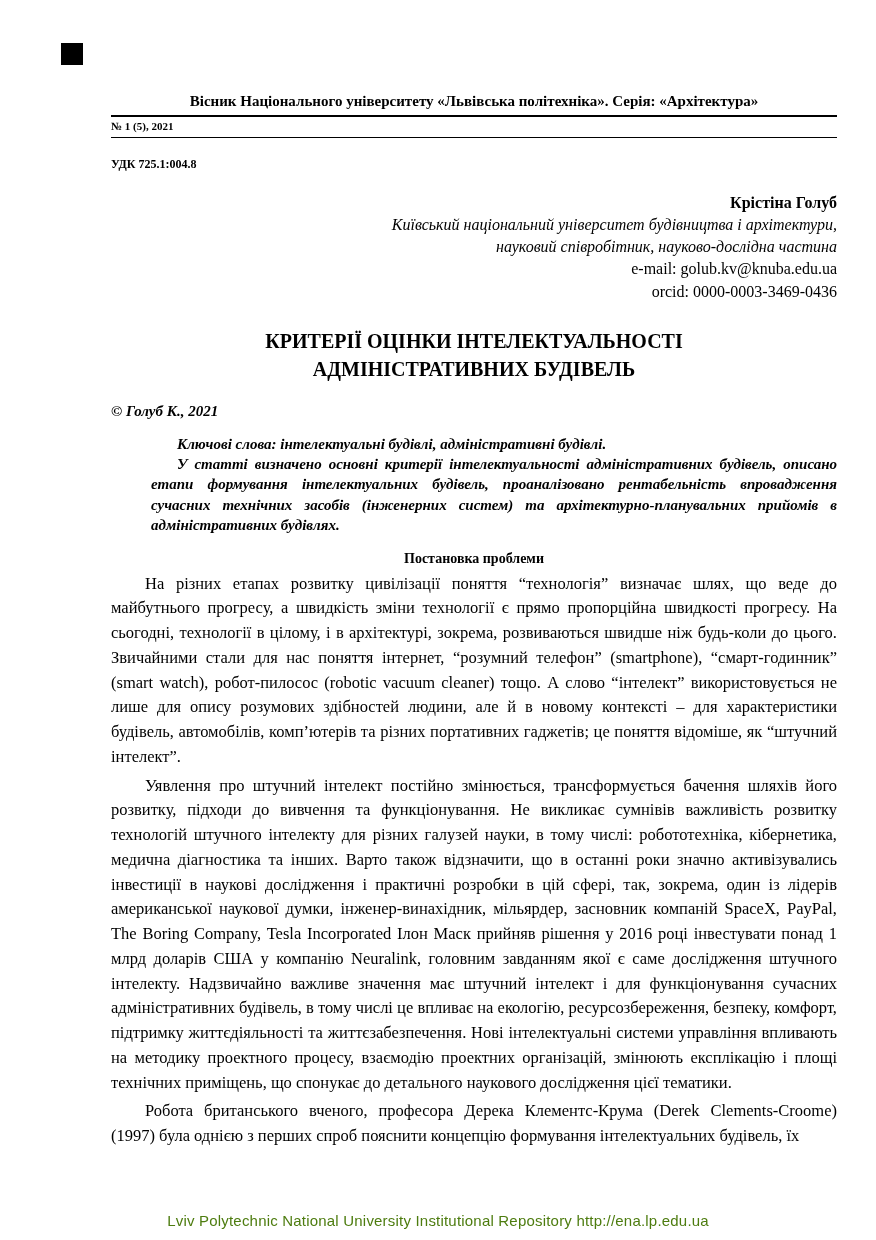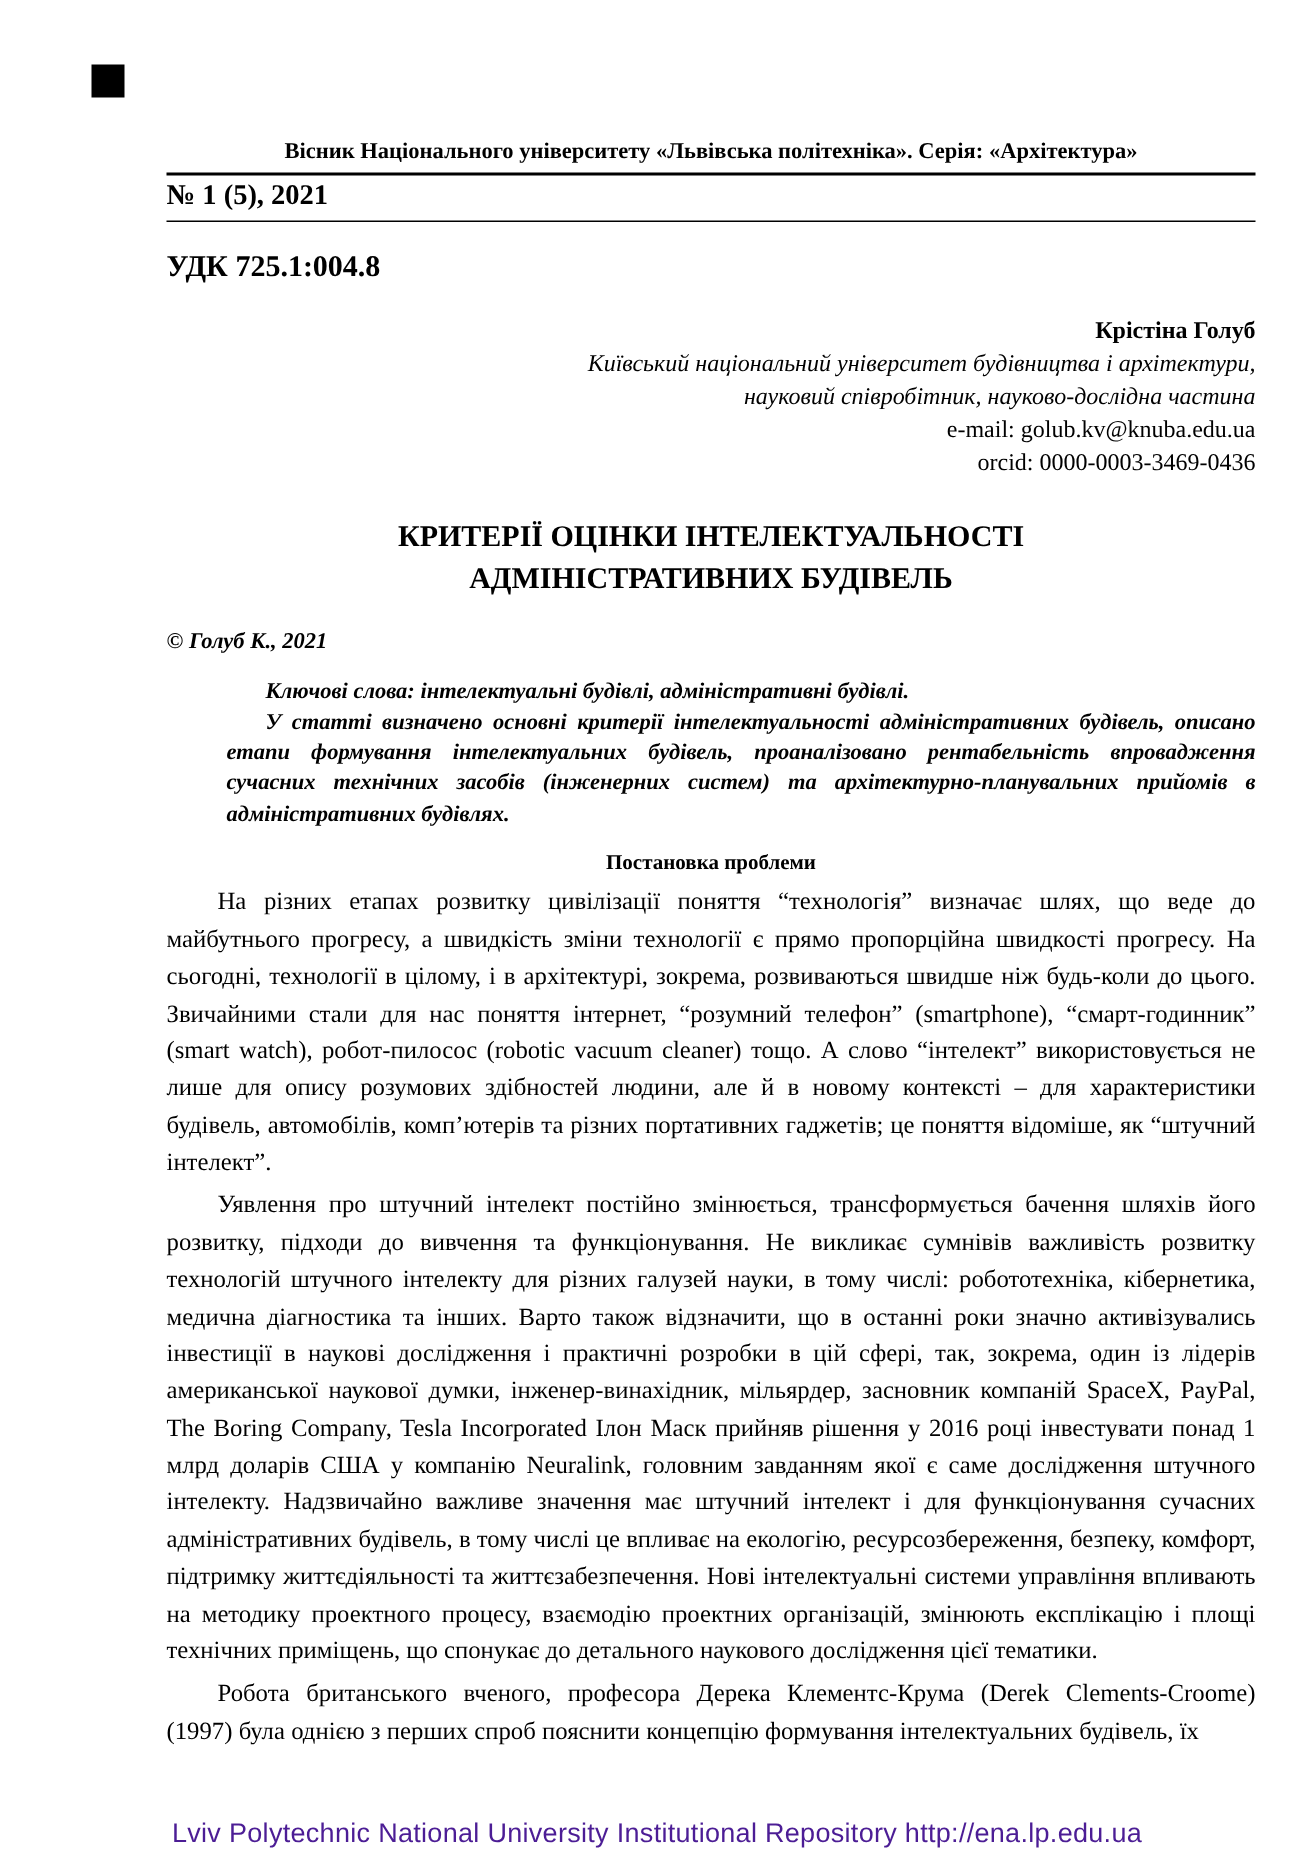--- a/index.html
+++ b/index.html
@@ -33,28 +33,28 @@
     text-align: center;
     font-weight: bold;
     font-size: 15px;
     line-height: 1.2;
     padding-bottom: 5px;
   }
   .rule-thick { border-top: 2.5px solid #000; }
   .rule-thin  { border-top: 1.5px solid #000; }
   .issue-line {
     font-weight: bold;
-    font-size: 19px;
+    font-size: 11px;
     line-height: 1.2;
     padding: 3px 0 4px;
   }
   .udc {
     margin-top: 19px;
     font-weight: bold;
-    font-size: 20px;
+    font-size: 12px;
   }
   .author-block {
     margin-top: 20px;
     text-align: right;
     font-size: 16px;
     line-height: 1.38;
   }
   .author-name { font-weight: bold; }
   .author-affil { font-style: italic; }
   .title {
@@ -99,22 +99,22 @@
     text-align: justify;
     text-indent: 34px;
   }
   .footer {
     position: absolute;
     left: 0;
     top: 1196px;
     width: 100%;
     text-align: center;
     font-family: "Liberation Sans", sans-serif;
-    font-size: 18px;
-    color: #4c1d95;
+    font-size: 15px;
+    color: #4d7c0f;
     letter-spacing: 0.2px;
   }
 </style>
 </head>
 <body>
 
 <div class="page">
 
   <div class="corner-mark"></div>
 

